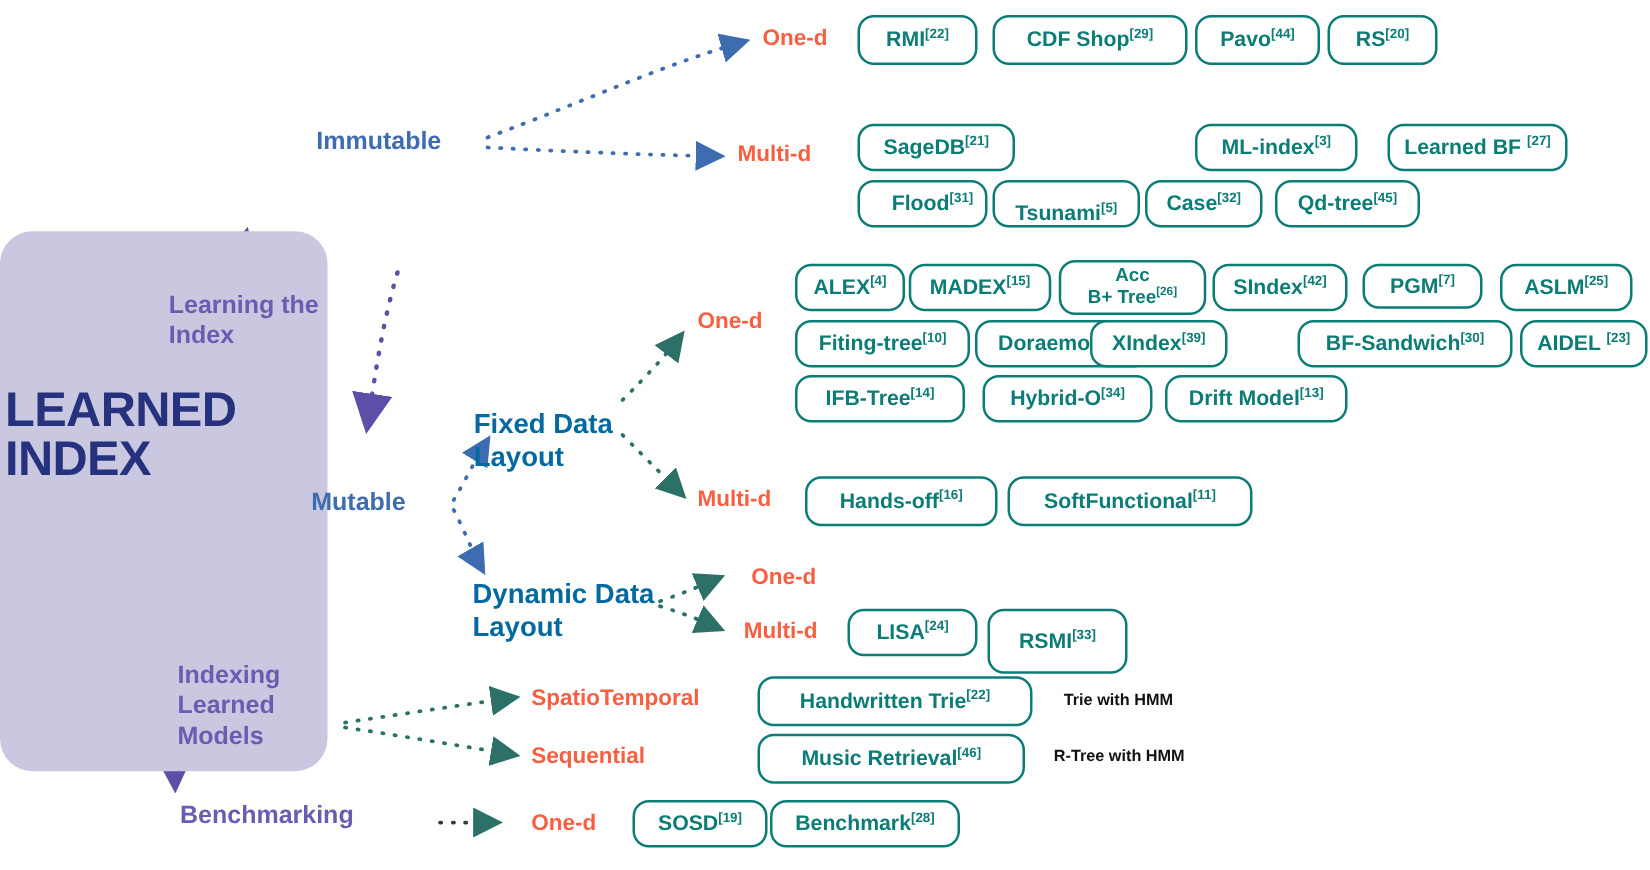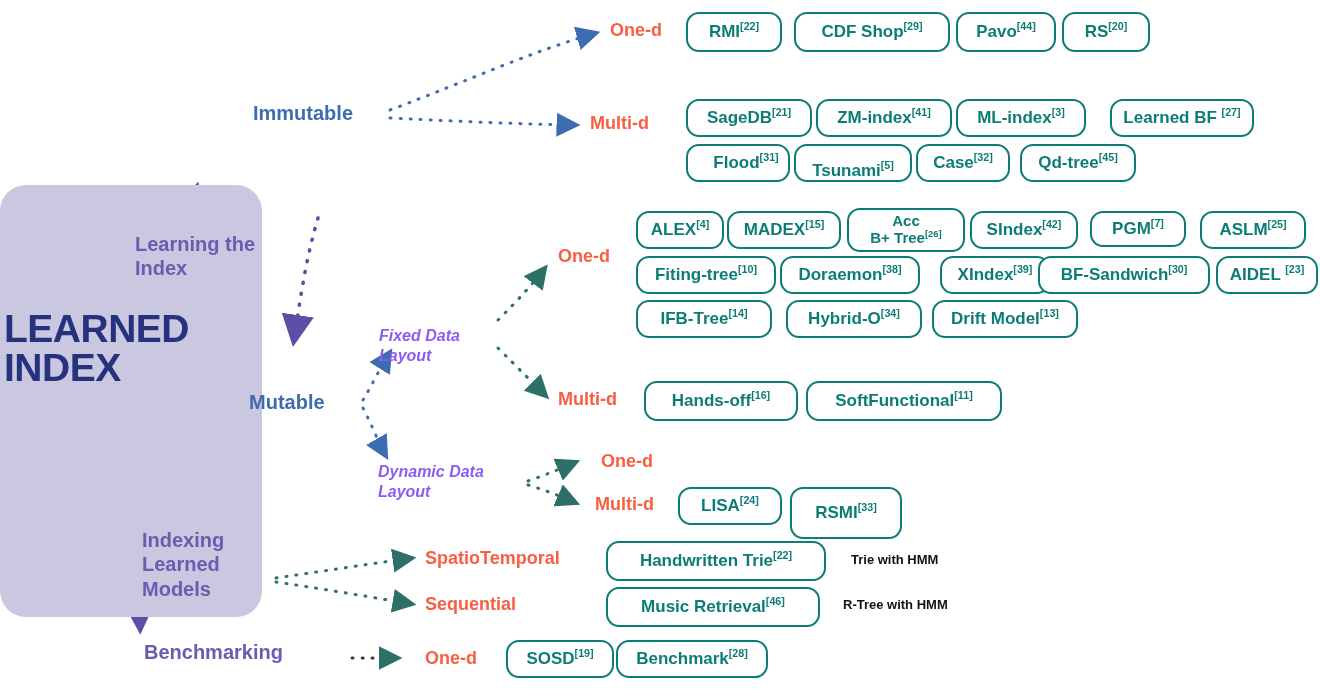--- a/index.html
+++ b/index.html
@@ -52,26 +52,25 @@
   .l2-blue{
     position:absolute;
     font-size:20px;
     font-weight:bold;
     line-height:1.2;
     color:#3d6cb0;
     white-space:pre-line;
   }
   .l2-cyan{
     position:absolute;
-    font-size:16px;
+    font-size:22px;
     font-weight:bold;
     line-height:1.22;
-    color:#8b5cf6;
-    white-space:pre-line;
-    font-style:italic;
+    color:#0369a1;
+    white-space:pre-line;
   }
   
   .dim{
     position:absolute;
     font-size:18px;
     font-weight:bold;
     color:#f85f41;
     white-space:nowrap;
   }
   
@@ -200,23 +199,20 @@
   <div class="pill" style="left:956px;top:12px;width:100px;height:40px;">
       <span>Pavo<sup>[44]</sup></span>
     </div>
   <div class="pill" style="left:1062px;top:12px;width:88px;height:40px;">
       <span>RS<sup>[20]</sup></span>
     </div>
 
   <div class="pill" style="left:686px;top:99px;width:126px;height:38px;">
       <span>SageDB<sup>[21]</sup></span>
     </div>
-  <div class="pill" style="left:816px;top:99px;width:136px;height:38px;">
-      <span>ZM-index<sup>[41]</sup></span>
-    </div>
   <div class="pill" style="left:956px;top:99px;width:130px;height:38px;">
       <span>ML-index<sup>[3]</sup></span>
     </div>
   <div class="pill" style="left:1110px;top:99px;width:144px;height:38px;">
       <span>Learned BF <sup>[27]</sup></span>
     </div>
 
   <div class="pill" style="left:686px;top:144px;width:104px;height:38px;padding-left:22px;">
       <span>Flood<sup>[31]</sup></span>
     </div>
@@ -246,21 +242,21 @@
   <div class="pill" style="left:1200px;top:211px;width:106px;height:38px;">
       <span>ASLM<sup>[25]</sup></span>
     </div>
 
   <div class="pill" style="left:636px;top:256px;width:140px;height:38px;">
       <span>Fiting-tree<sup>[10]</sup></span>
     </div>
   <div class="pill" style="left:780px;top:256px;width:140px;height:38px;">
       <span>Doraemon<sup>[38]</sup></span>
     </div>
-  <div class="pill" style="left:940px;top:256px;width:110px;height:38px;justify-content:center;">
+  <div class="pill" style="left:872px;top:256px;width:110px;height:38px;justify-content:center;">
       <span>XIndex<sup>[39]</sup></span>
     </div>
   <div class="pill" style="left:1038px;top:256px;width:172px;height:38px;text-align:right;">
       <span>BF-Sandwich<sup>[30]</sup></span>
     </div>
   <div class="pill" style="left:1216px;top:256px;width:102px;height:38px;">
       <span>AIDEL <sup>[23]</sup></span>
     </div>
 
   <div class="pill" style="left:636px;top:300px;width:136px;height:38px;">

